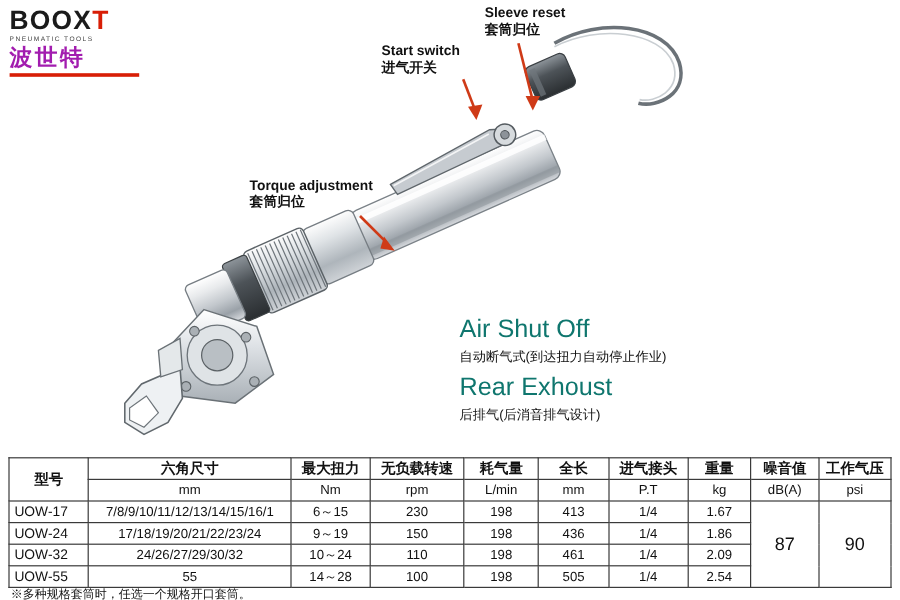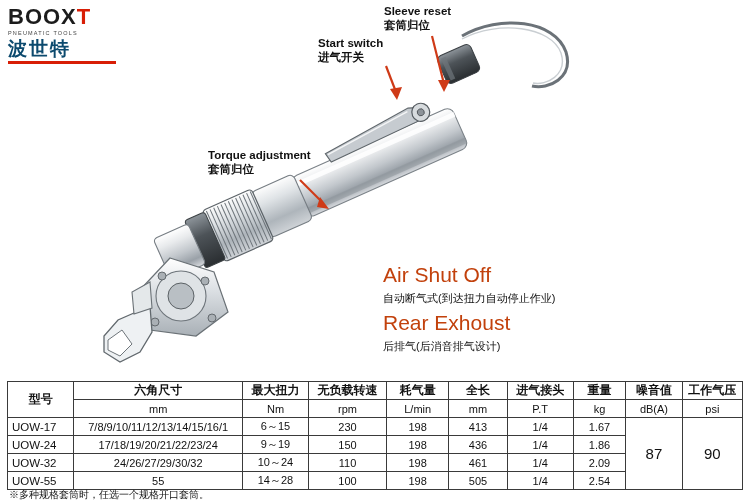--- a/index.html
+++ b/index.html
@@ -9,38 +9,38 @@
     font-family:"Liberation Sans", sans-serif;
     position:relative;
     overflow:hidden;
     color:#000;
   }
   
   .logo{position:absolute;left:8px;top:6px;width:120px;}
   .logo-top{font-family:"Liberation Sans",sans-serif;font-weight:bold;font-size:22px;letter-spacing:1px;color:#1b1b1b;line-height:1;}
   .logo-top .t-red{color:#d81e06;}
   .logo-sub{font-size:5.5px;letter-spacing:1.2px;color:#444;margin-top:2px;}
-  .logo-cn{font-family:"Liberation Serif",serif;font-weight:bold;font-size:19px;color:#0c4a6e;letter-spacing:2px;margin-top:3px;line-height:1;}
+  .logo-cn{font-family:"Liberation Serif",serif;font-weight:bold;font-size:19px;color:#a21caf;letter-spacing:2px;margin-top:3px;line-height:1;}
   .logo-bar{width:108px;height:3px;background:#d81e06;margin-top:3px;}
 
   
   .anno{position:absolute;font-size:11.5px;font-weight:bold;line-height:14px;color:#111;}
   .anno .en{font-family:"Liberation Sans",sans-serif;}
   .anno .cn{font-family:"Liberation Sans",sans-serif;}
 
-  #anno-sleeve{left:384px;top:4px;}
+  #anno-sleeve{left:404px;top:4px;}
   #anno-start{left:318px;top:36px;}
   #anno-torque{left:208px;top:148px;}
 
   
   #tool-svg{position:absolute;left:0;top:0;}
 
   
   .headline{position:absolute;left:383px;top:262px;}
-  .headline .line-en{font-size:21px;font-family:"Liberation Sans",sans-serif;color:#c2410c;line-height:25px;}
+  .headline .line-en{font-size:21px;font-family:"Liberation Sans",sans-serif;color:#0f766e;line-height:25px;}
   .headline .line-cn{font-size:11px;font-family:"Liberation Sans",sans-serif;color:#111;line-height:23px;}
 
   
   .tbl-wrap{position:absolute;left:7px;top:381px;width:616px;}
   table.spec{border-collapse:collapse;width:736px;font-size:11px;}
   table.spec td,table.spec th{
     border:1px solid #3a3a3a;
     text-align:center;
     vertical-align:middle;
     padding:0;

